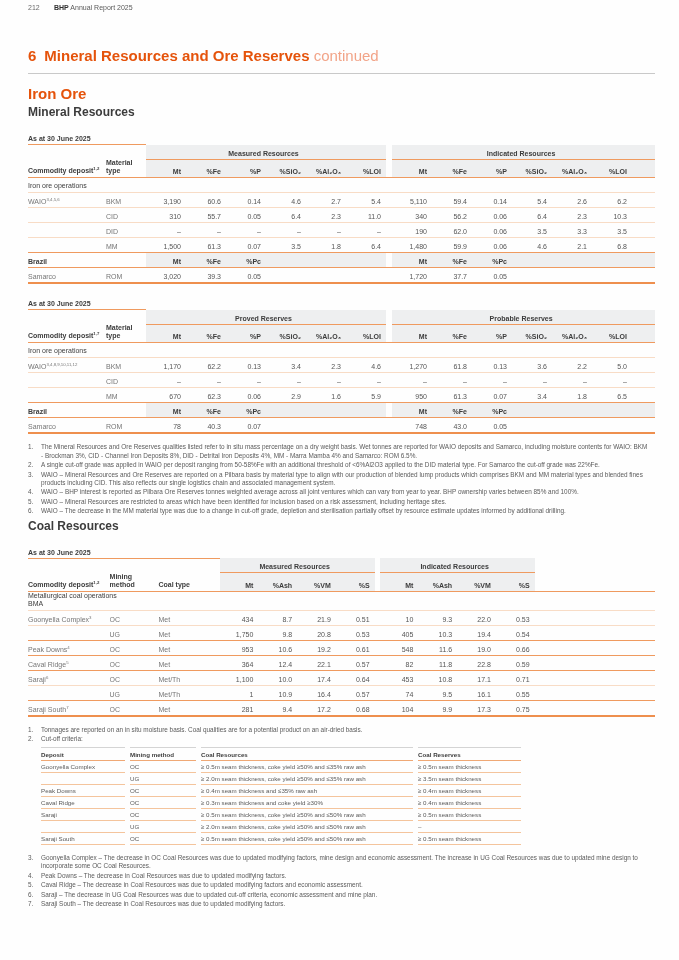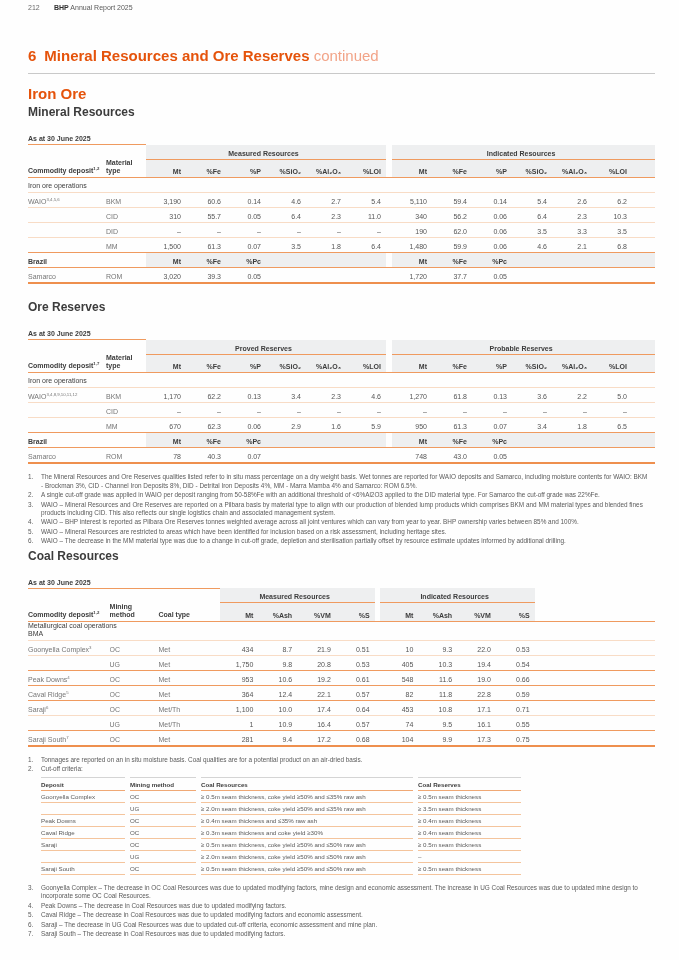--- a/index.html
+++ b/index.html
@@ -227,21 +227,20 @@
             <td class="num bb-final">0.05</td>
             <td class="bb-final"></td>
             <td class="bb-final"></td>
             <td class="bb-final"></td>
             <td class="bb-final"></td>
           </tr>
         </tbody>
       </table>
     </div>
 
-  <h3 class="subtitle mt">Ore Reserves</h3>
   <div id="iron-reserves-mount">
       <table class="t">
         <colgroup>
           <col style="width: 78px;">
           <col style="width: 40px;">
           <col style="width: 40px;">
           <col style="width: 40px;">
           <col style="width: 40px;">
           <col style="width: 40px;">
           <col style="width: 40px;">

